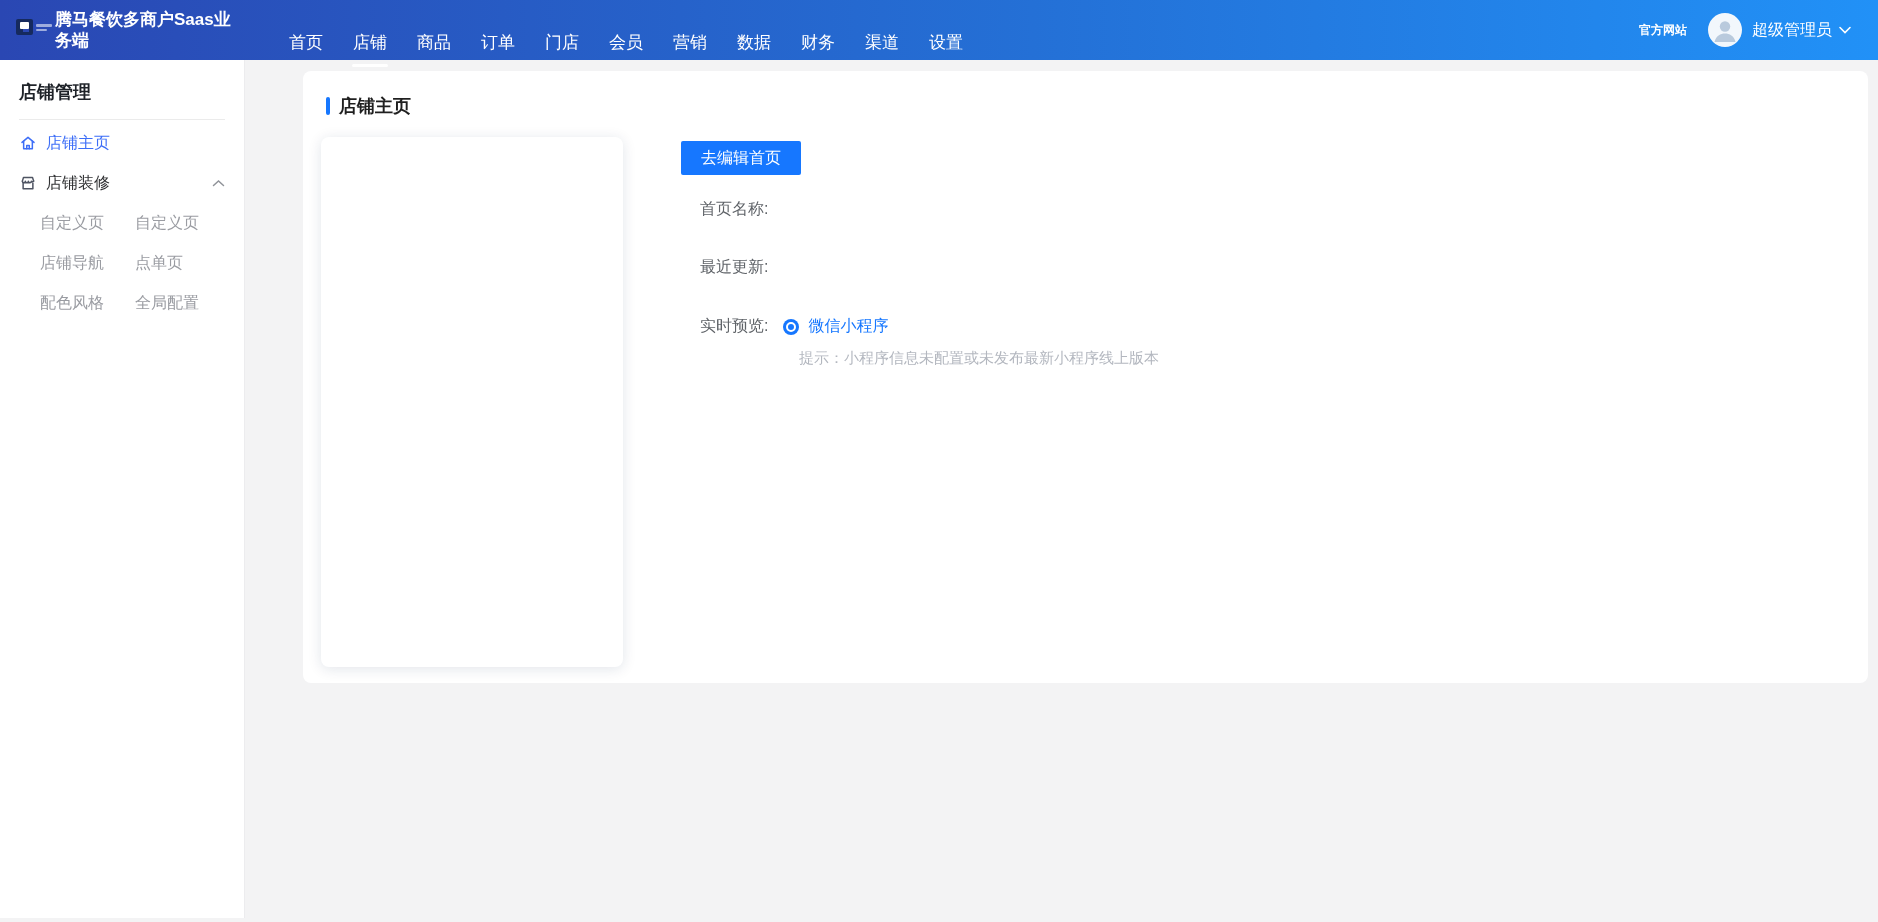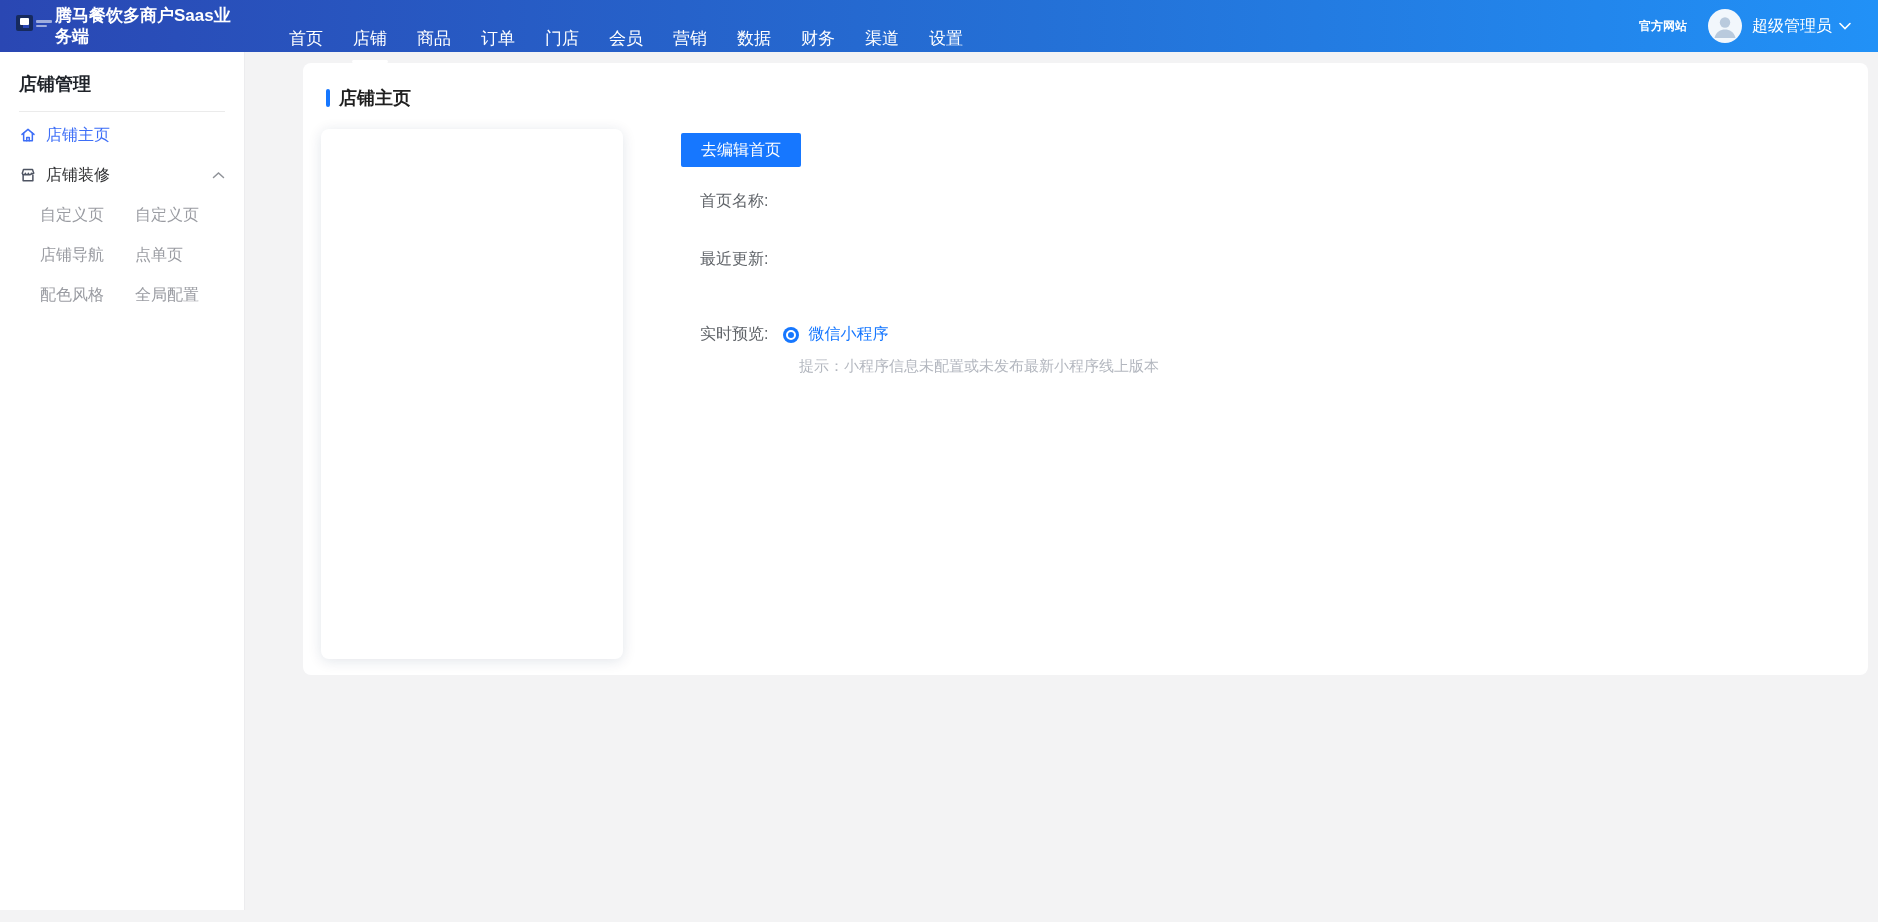--- a/index.html
+++ b/index.html
@@ -1,20 +1,20 @@
 <!DOCTYPE html>
 <html><head>
 <meta charset="utf-8">
 <style>
   * { margin:0; padding:0; box-sizing:border-box; }
   html,body { width:1878px; height:922px; overflow:hidden; }
   body { font-family:"Liberation Sans","DejaVu Sans",sans-serif; background:#f3f3f4; color:#303133; }
 
   
-  .navbar { height:52px; display:flex; align-items:center; padding:0 26px 0 16px;
+  .navbar { height:60px; display:flex; align-items:center; padding:0 26px 0 16px;
             background:linear-gradient(90deg,#2a47b3 0%,#2470d6 55%,#2191f7 100%); }
   .brand { display:flex; align-items:flex-start; gap:9px; width:228px; flex:0 0 auto; }
   .logo-mark { width:30px; height:24px; margin-top:6px; display:flex; align-items:center; gap:3px; }
   .logo-box { width:17px; height:16px; background:#162a5e; border-radius:2px; position:relative; flex:0 0 auto; }
   .logo-box::after { content:""; position:absolute; left:4px; top:3px; width:9px; height:7px; background:#fff; border-radius:1px; }
   .logo-box::before { content:""; position:absolute; left:7px; top:8px; width:6px; height:5px; background:#2a47b3; }
   .logo-lines { display:flex; flex-direction:column; gap:2px; }
   .logo-lines i { display:block; width:16px; height:3px; background:rgba(255,255,255,.55); border-radius:1px; }
   .logo-lines i:last-child { width:11px; height:2px; }
   .brand-title { color:#fff; font-size:17px; font-weight:700; line-height:21px; width:196px; }
@@ -53,21 +53,21 @@
 
   .card-content { display:flex; margin-top:19px; }
   .preview-panel { width:302px; height:530px; background:#fff; border-radius:8px;
                    box-shadow:0 2px 14px rgba(20,40,80,.12); flex:0 0 auto; }
   .right-col { margin-left:58px; padding-top:4px; }
   .edit-btn { height:34px; padding:0 20px; background:#1677ff; color:#fff; font-size:16px;
               border:none; border-radius:2px; cursor:pointer; }
   .field-row { display:flex; align-items:center; margin-left:19px; }
   .f1 { margin-top:24px; }
   .f2 { margin-top:37px; }
-  .f3 { margin-top:54px;text-align:right; }
+  .f3 { margin-top:38px;text-align:right; }
   .field-label { font-size:16px; color:#5f6368; }
   .field-value { font-size:16px; color:#303133; margin-left:10px; }
   .radio { width:16px; height:16px; border-radius:50%; background:#1677ff; position:relative;
            margin-left:15px; cursor:pointer; flex:0 0 auto; }
   .radio::after { content:""; position:absolute; inset:3px; border:2px solid #fff; border-radius:50%;
                   background:#1677ff; }
   .radio-label { font-size:16px; color:#1677ff; margin-left:9px; cursor:pointer; }
   .hint { margin:12px 0 0 118px; font-size:15px; color:#b3b7bf; }
 </style>
 </head>

